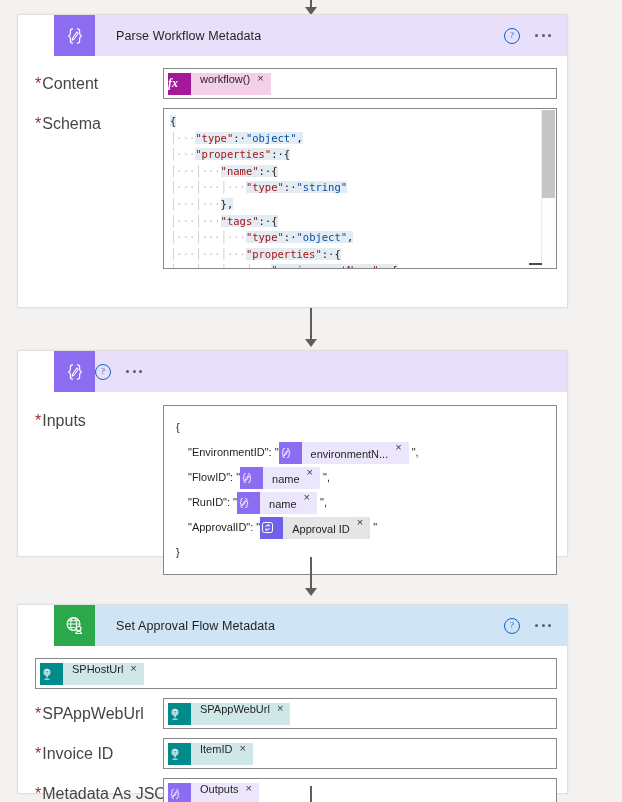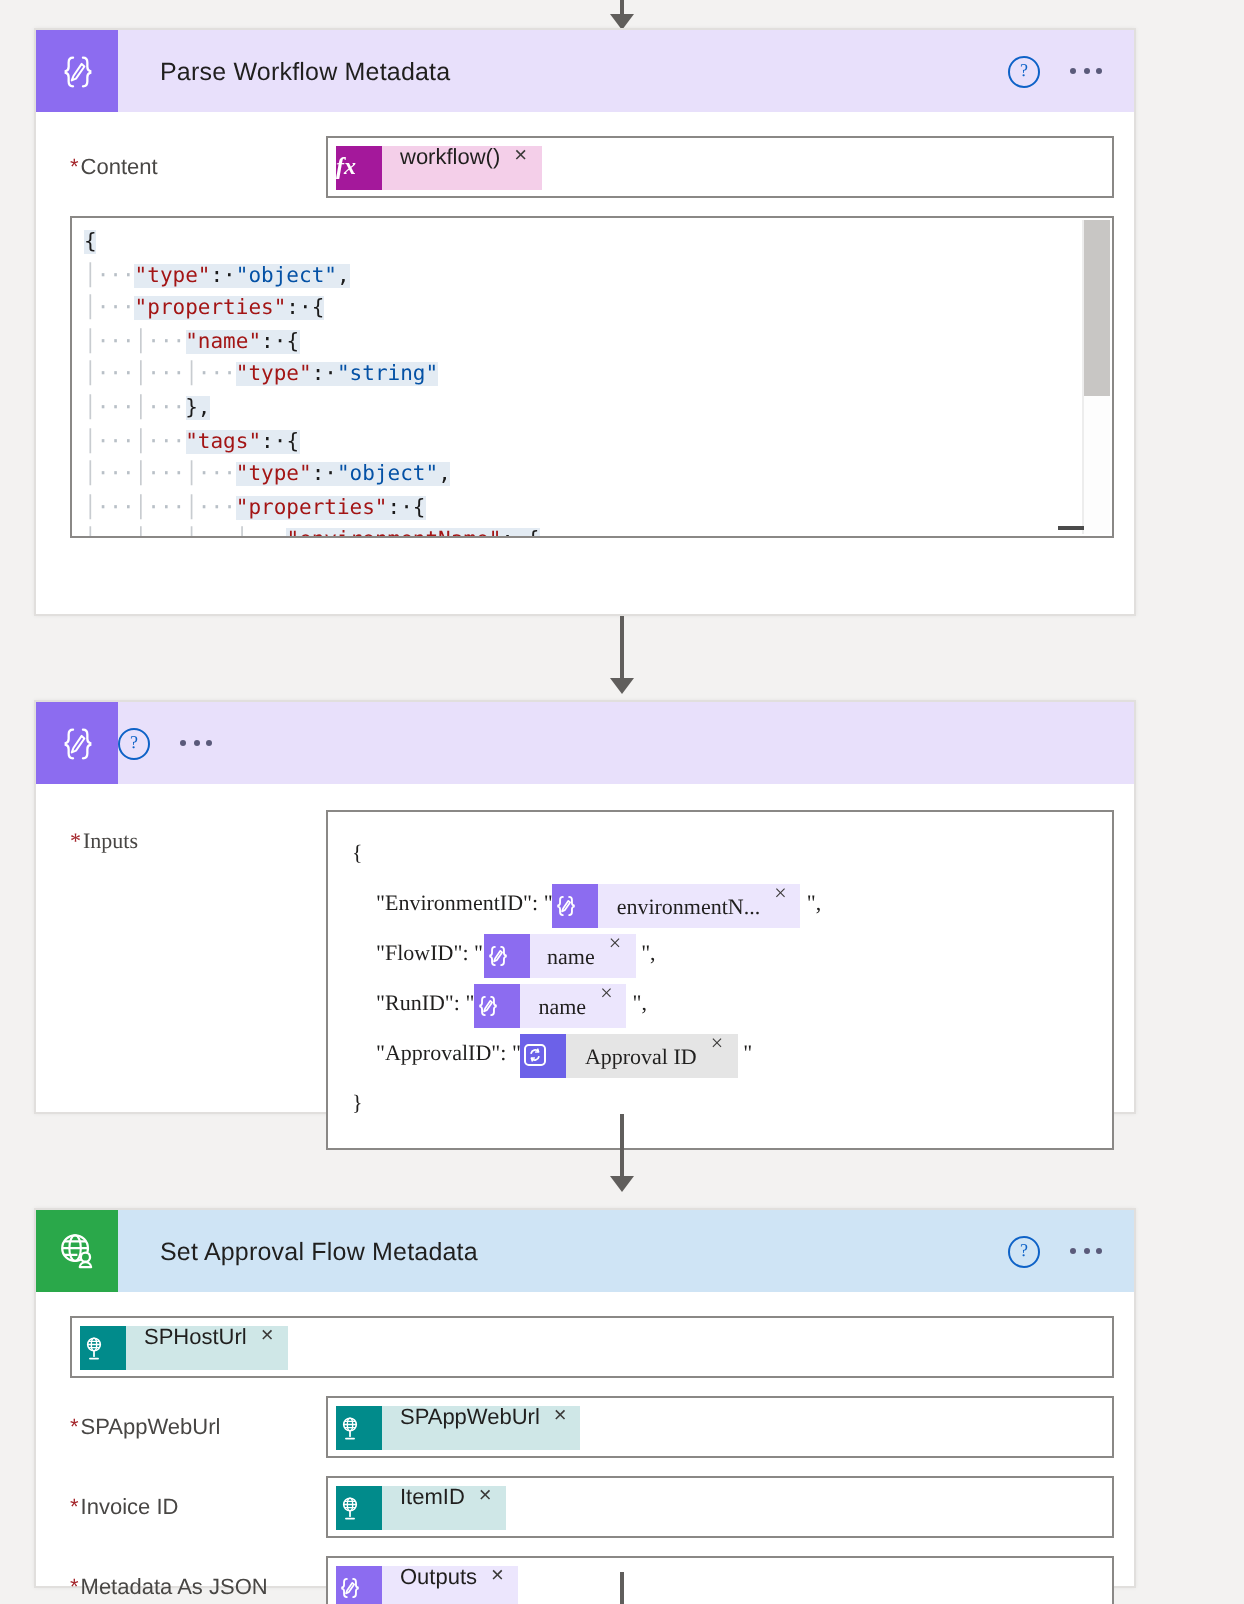--- a/index.html
+++ b/index.html
@@ -24,20 +24,21 @@
   .card{
     position:absolute;left:17px;width:551px;
     background:#ffffff;
     border:1px solid #e1dfdd;
     box-sizing:border-box;
     box-shadow:0 0 2px rgba(0,0,0,.06);
   }
   .card-header{
     display:flex;align-items:stretch;height:41px;
     box-sizing:border-box;
+    margin-left:36px;
   }
   .hdr-purple{background:#e8e0fb;}
   .hdr-blue{background:#cfe4f5;}
   .icon-box{
     width:41px;min-width:41px;height:41px;
     display:flex;align-items:center;justify-content:center;
   }
   .ic-purple{background:#8c6cf0;}
   .ic-green{background:#2aa84a;}
   .card-title{
@@ -54,21 +55,21 @@
   }
   .ellipsis{display:flex;gap:3.5px;align-items:center;padding:4px 2px;}
   .ellipsis i{width:3px;height:3px;border-radius:50%;background:#5a5a7a;display:block;}
 
   
   .card-body{padding:12px 0 16px 0;}
   .row{display:flex;align-items:flex-start;padding:0 10px 0 17px;margin-bottom:9px;}
   .row:last-child{margin-bottom:0;}
   .field-label{
     width:128px;min-width:128px;
-    font-size:11px;color:#484644;
+    font-size:16px;color:#484644;
     padding-top:9px;line-height:14px;
     white-space:nowrap;
   }
   .req{color:#a4262c;margin-right:1px;}
   .field-ctrl{flex:1;}
 
   .input-box{
     border:1px solid #8a8886;background:#fff;
     min-height:31px;box-sizing:border-box;
     display:flex;align-items:center;
@@ -193,20 +194,21 @@
                 <span>workflow()</span>
                 <span class="token-x">×</span>
               </span>
             </span>
           </div>
         </div>
       </div>
 
       
       <div class="row">
+        <div class="field-label"><span class="req">*</span><span>Schema</span></div>
         <div class="field-ctrl">
           <div class="code-box">
             <div class="code-inner" id="schema-code"><div class="cl"><span class="hl"><span class="tk-pun">{</span></span></div><div class="cl"><span class="guide">│</span><span class="dots">···</span><span class="hl"><span class="tk-key">"type"</span><span class="tk-pun">:·</span><span class="tk-val">"object"</span><span class="tk-pun">,</span></span></div><div class="cl"><span class="guide">│</span><span class="dots">···</span><span class="hl"><span class="tk-key">"properties"</span><span class="tk-pun">:·</span><span class="tk-pun">{</span></span></div><div class="cl"><span class="guide">│</span><span class="dots">···</span><span class="guide">│</span><span class="dots">···</span><span class="hl"><span class="tk-key">"name"</span><span class="tk-pun">:·</span><span class="tk-pun">{</span></span></div><div class="cl"><span class="guide">│</span><span class="dots">···</span><span class="guide">│</span><span class="dots">···</span><span class="guide">│</span><span class="dots">···</span><span class="hl"><span class="tk-key">"type"</span><span class="tk-pun">:·</span><span class="tk-val">"string"</span></span></div><div class="cl"><span class="guide">│</span><span class="dots">···</span><span class="guide">│</span><span class="dots">···</span><span class="hl"><span class="tk-pun">},</span></span></div><div class="cl"><span class="guide">│</span><span class="dots">···</span><span class="guide">│</span><span class="dots">···</span><span class="hl"><span class="tk-key">"tags"</span><span class="tk-pun">:·</span><span class="tk-pun">{</span></span></div><div class="cl"><span class="guide">│</span><span class="dots">···</span><span class="guide">│</span><span class="dots">···</span><span class="guide">│</span><span class="dots">···</span><span class="hl"><span class="tk-key">"type"</span><span class="tk-pun">:·</span><span class="tk-val">"object"</span><span class="tk-pun">,</span></span></div><div class="cl"><span class="guide">│</span><span class="dots">···</span><span class="guide">│</span><span class="dots">···</span><span class="guide">│</span><span class="dots">···</span><span class="hl"><span class="tk-key">"properties"</span><span class="tk-pun">:·</span><span class="tk-pun">{</span></span></div><div class="cl"><span class="guide">│</span><span class="dots">···</span><span class="guide">│</span><span class="dots">···</span><span class="guide">│</span><span class="dots">···</span><span class="guide">│</span><span class="dots">···</span><span class="hl"><span class="tk-key">"environmentName"</span><span class="tk-pun">:·</span><span class="tk-pun">{</span></span></div></div>
             <div class="vscroll">
               <div class="vthumb"></div>
             </div>
             <div class="hscroll-mark"></div>
           </div>
         </div>
       </div>
@@ -232,21 +234,21 @@
       </div>
       <div class="hdr-actions">
         <div class="help-icon">?</div>
         <div class="ellipsis">
             <i></i>
             <i></i>
             <i></i>
           </div>
       </div>
     </div>
-    <div class="card-body" style="padding-top:13px;font-family:Liberation Serif, serif;">
+    <div class="card-body" style="padding-top:13px;">
       <div class="row">
         <div class="field-label"><span class="req">*</span><span>Inputs</span></div>
         <div class="field-ctrl">
           <div class="compose-area" id="compose-area">
               <div class="compose-line brace">{</div>
               <div class="compose-line" style="padding-left: 14px;">
                 <span class="q">"EnvironmentID": "</span>
                 <span class="token tk-purple">
                   <span class="token-ico">
                     <svg width="14" height="14" viewBox="0 0 24 24" fill="none">

